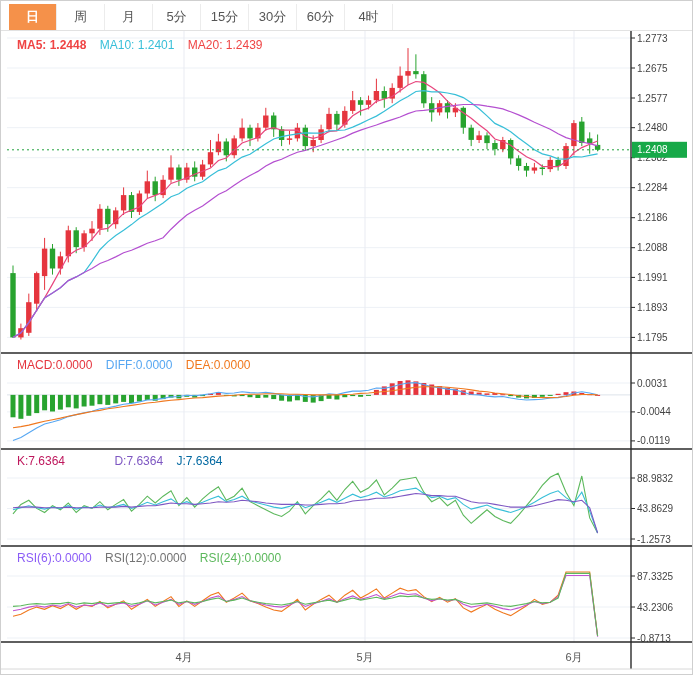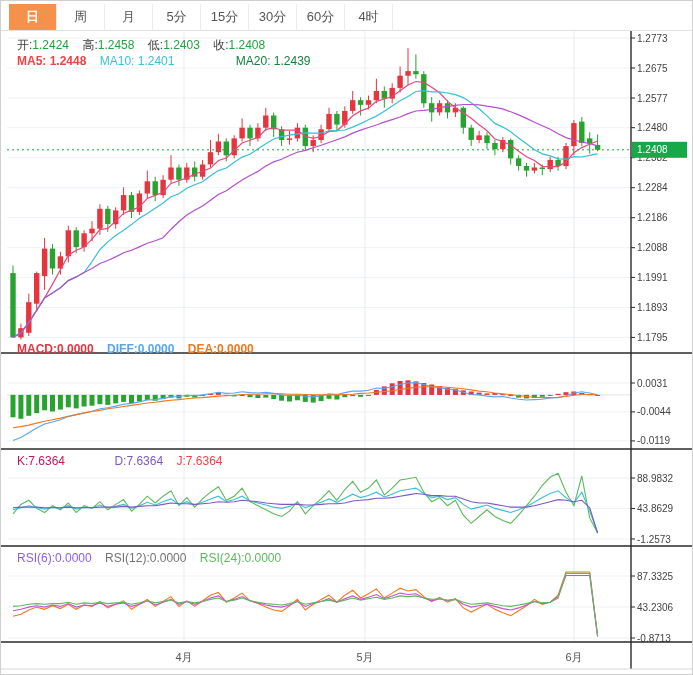--- a/index.html
+++ b/index.html
@@ -5,23 +5,23 @@
   html,body{margin:0;padding:0;background:#fff;font-family:"Liberation Sans","DejaVu Sans",sans-serif;}
   #app{position:relative;width:693px;height:675px;box-sizing:border-box;border:1px solid #cfcfcf;background:#fff;overflow:hidden;}
   #tabbar{position:absolute;left:0;top:0;width:100%;height:30px;display:flex;align-items:flex-end;padding-left:8px;box-sizing:border-box;border-bottom:1px solid #e2e2e2;background:#fff;z-index:5;}
   .tab{width:47px;height:26px;line-height:26px;text-align:center;font-size:13px;color:#555;background:#fff;border-right:1px solid #ececec;cursor:pointer;}
   .tab.active{background:#f5914a;color:#fff;font-weight:bold;}
   #chart-svg{position:absolute;left:0;top:0;}
   .legend{position:absolute;left:16px;font-size:12px;line-height:16px;white-space:nowrap;z-index:4;}
   .legend span{margin-right:10px;}
   .lbl-dark{color:#3c3c3c;margin-right:0 !important;}
   .val-green{color:#21a33e;}
-  .c-ma5{color:#ef4444;font-weight:bold;} .c-ma10{color:#38bfd8;} .c-ma20{color:#15803d;margin-left:48px;}
+  .c-ma5{color:#ef4444;font-weight:bold;} .c-ma10{color:#38bfd8;} .c-ma20{color:#ef4444;}
   .c-macd{color:#e5353e;} .c-diff{color:#57a7f2;} .c-dea{color:#f0781e;}
-  .c-k{color:#be185d;} .c-d{color:#7e57c2;margin-left:36px;} .c-j{color:#ef4444;}
+  .c-k{color:#be185d;} .c-d{color:#7e57c2;margin-left:36px;} .c-j{color:#0369a1;}
   .c-rsi6{color:#8b5cf6;} .c-rsi12{color:#737373;} .c-rsi24{color:#5cb85c;text-align:center;}
 </style>
 </head>
 <body>
 
 <div id="app">
   <div id="tabbar">
       <div class="tab active">日</div>
       <div class="tab">周</div>
       <div class="tab">月</div>
@@ -372,33 +372,27 @@
       <line x1="0" y1="668" x2="693" y2="668" stroke="#d8d8d8" stroke-width="1"></line>
       <g>
         <text x="183" y="660" font-size="11" fill="#555555" text-anchor="middle">4月</text>
         <text x="364" y="660" font-size="11" fill="#555555" text-anchor="middle">5月</text>
         <text x="573" y="660" font-size="11" fill="#555555" text-anchor="middle">6月</text>
       </g>
     </svg>
 
   <div class="legend" id="legend-main" style="top:36px;">
     <div>
-      <span class="lbl-dark">开:</span><span class="val-green">1.2424</span>
-      <span class="lbl-dark">高:</span><span class="val-green">1.2458</span>
-      <span class="lbl-dark">低:</span><span class="val-green">1.2403</span>
-      <span class="lbl-dark">收:</span><span class="val-green">1.2408</span>
-    </div>
-    <div>
       <span class="c-ma5">MA5: 1.2448</span>
       <span class="c-ma10">MA10: 1.2401</span>
       <span class="c-ma20">MA20: 1.2439</span>
     </div>
   </div>
 
-  <div class="legend" id="legend-macd" style="top:340px;font-weight:bold;">
+  <div class="legend" id="legend-macd" style="top:356px;">
     <span class="c-macd">MACD:0.0000</span>
     <span class="c-diff">DIFF:0.0000</span>
     <span class="c-dea">DEA:0.0000</span>
   </div>
 
   <div class="legend" id="legend-kdj" style="top:452px;">
     <span class="c-k">K:7.6364</span>
     <span class="c-d">D:7.6364</span>
     <span class="c-j">J:7.6364</span>
   </div>

